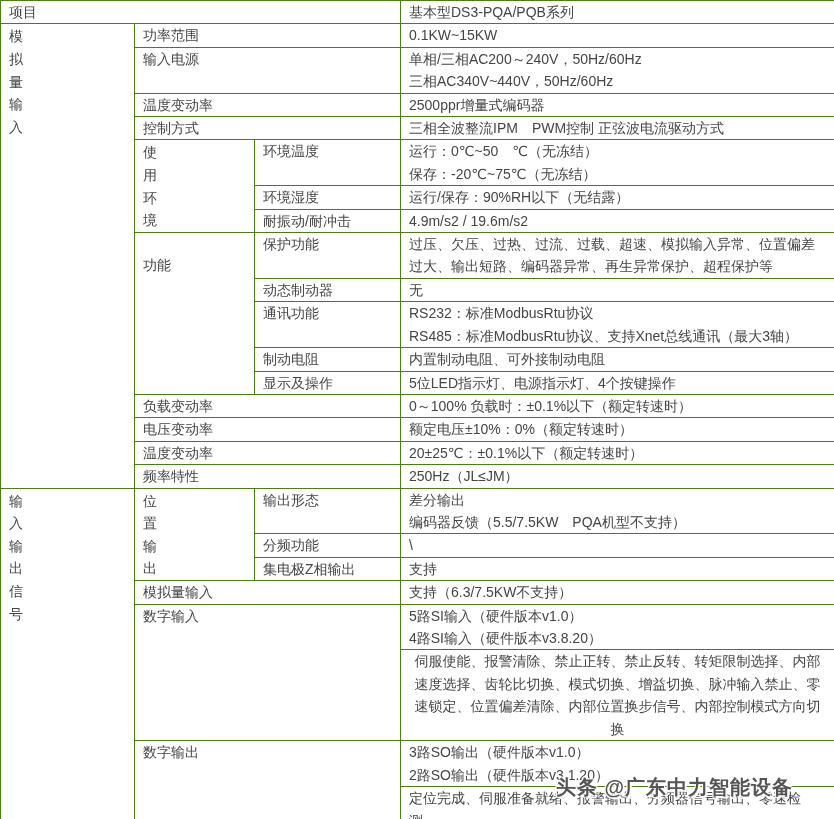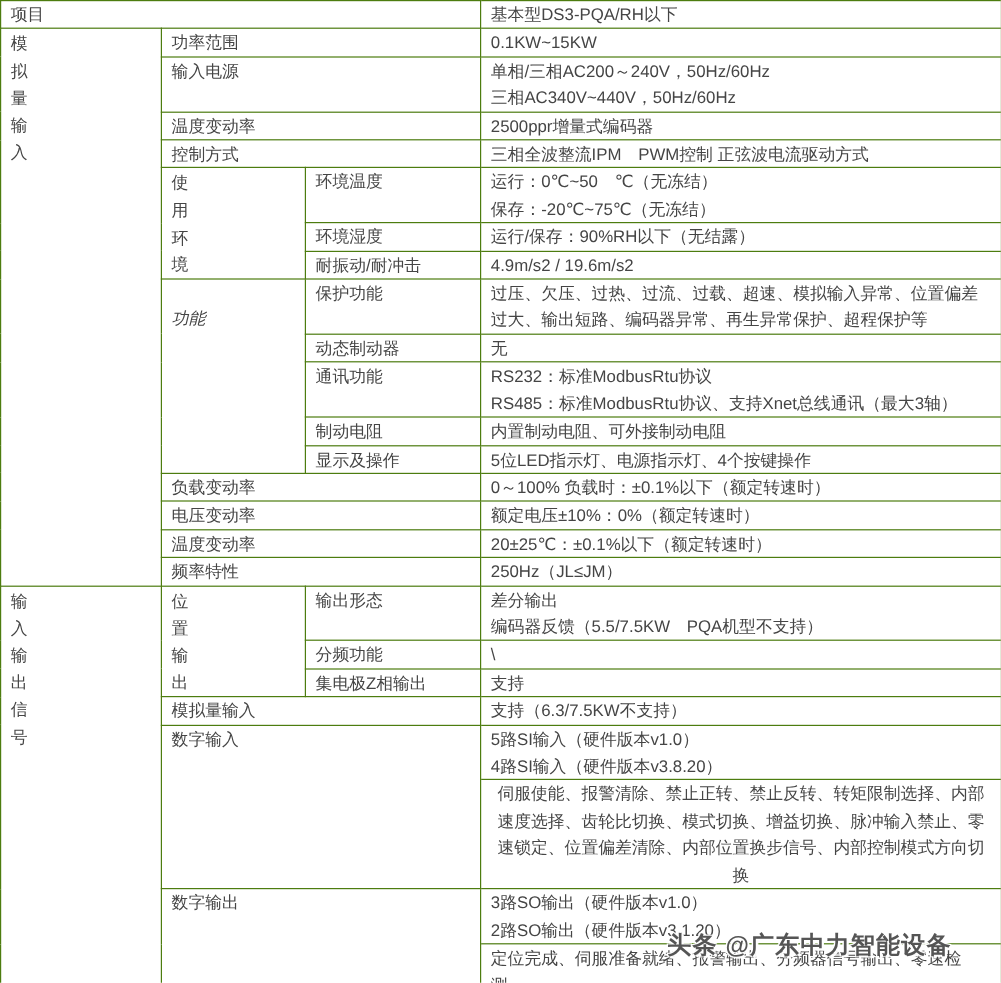--- a/index.html
+++ b/index.html
@@ -29,21 +29,21 @@
   tr.h45 { height: 45px; }
   tr.h91 { height: 91px; text-align: center; }
   tr.h46 { height: 46px; }
   .vert {
     display: inline-block;
     width: 15px;
     word-break: break-all;
     line-height: 22.6px;
     padding-top: 1px;
   }
-  td.pt21 { padding-top: 21px; font-style: italic; }
+  td.pt21 { padding-top: 21px; }
   .line { line-height: 22.4px; }
   .watermark {
     position: absolute;
     left: 556px;
     top: 774px;
     font-size: 20px;
     font-weight: 700;
     letter-spacing: 1px;
     white-space: nowrap;
     color: rgba(70, 70, 70, 0.92);
@@ -62,21 +62,21 @@
   <colgroup>
     <col style="width:134px">
     <col style="width:120px">
     <col style="width:146px">
     <col style="width:434px">
   </colgroup>
 
   <tbody>
       <tr class="h23">
     <td colspan="3">项目</td>
-    <td>基本型DS3-PQA/RH以下</td>
+    <td>基本型DS3-PQA/PQB系列</td>
   </tr>
 
   <tr class="h23">
     <td rowspan="16"><span class="vert">模拟量输入</span></td>
     <td colspan="2">功率范围</td>
     <td>0.1KW~15KW</td>
   </tr>
   <tr class="h45">
     <td colspan="2">输入电源</td>
     <td>

